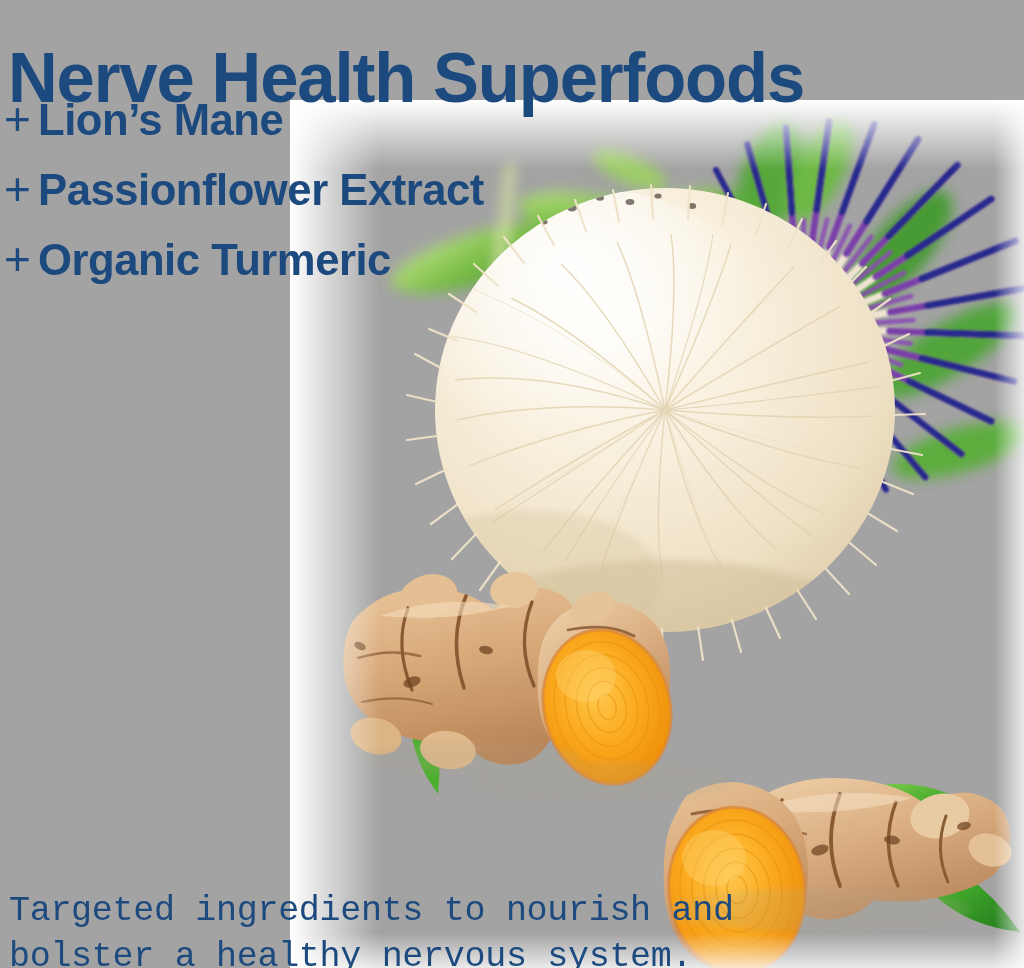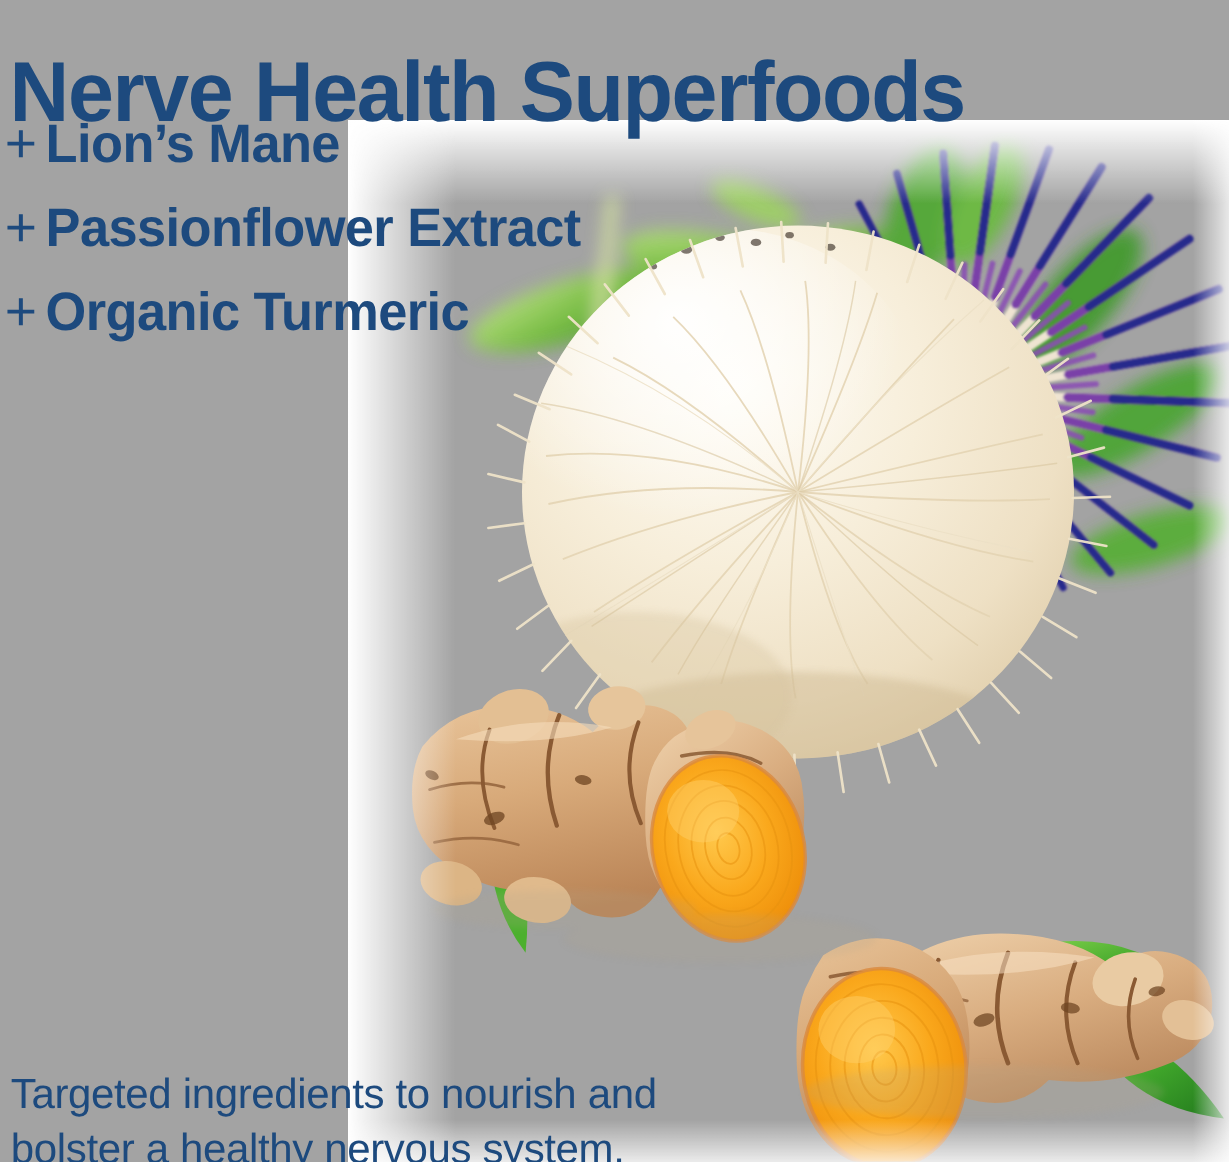--- a/index.html
+++ b/index.html
@@ -79,21 +79,21 @@
     position: absolute;
     left: 9px;
     top: 854px;
     width: 640px;
     font-size: 35px;
     font-weight: 400;
     color: #1d4a7e;
     line-height: 1.30;
     letter-spacing: -0.3px;
   }
-  #caption .cap-line { display: block; white-space: nowrap; }
+  #caption .cap-line { display: block; white-space: nowrap; font-family: Liberation Mono, monospace; }
 
   
   #product-photo {
     position: absolute;
     left: 300px;
     top: 110px;
     width: 724px;
     height: 858px;
     z-index: 10;
   }

